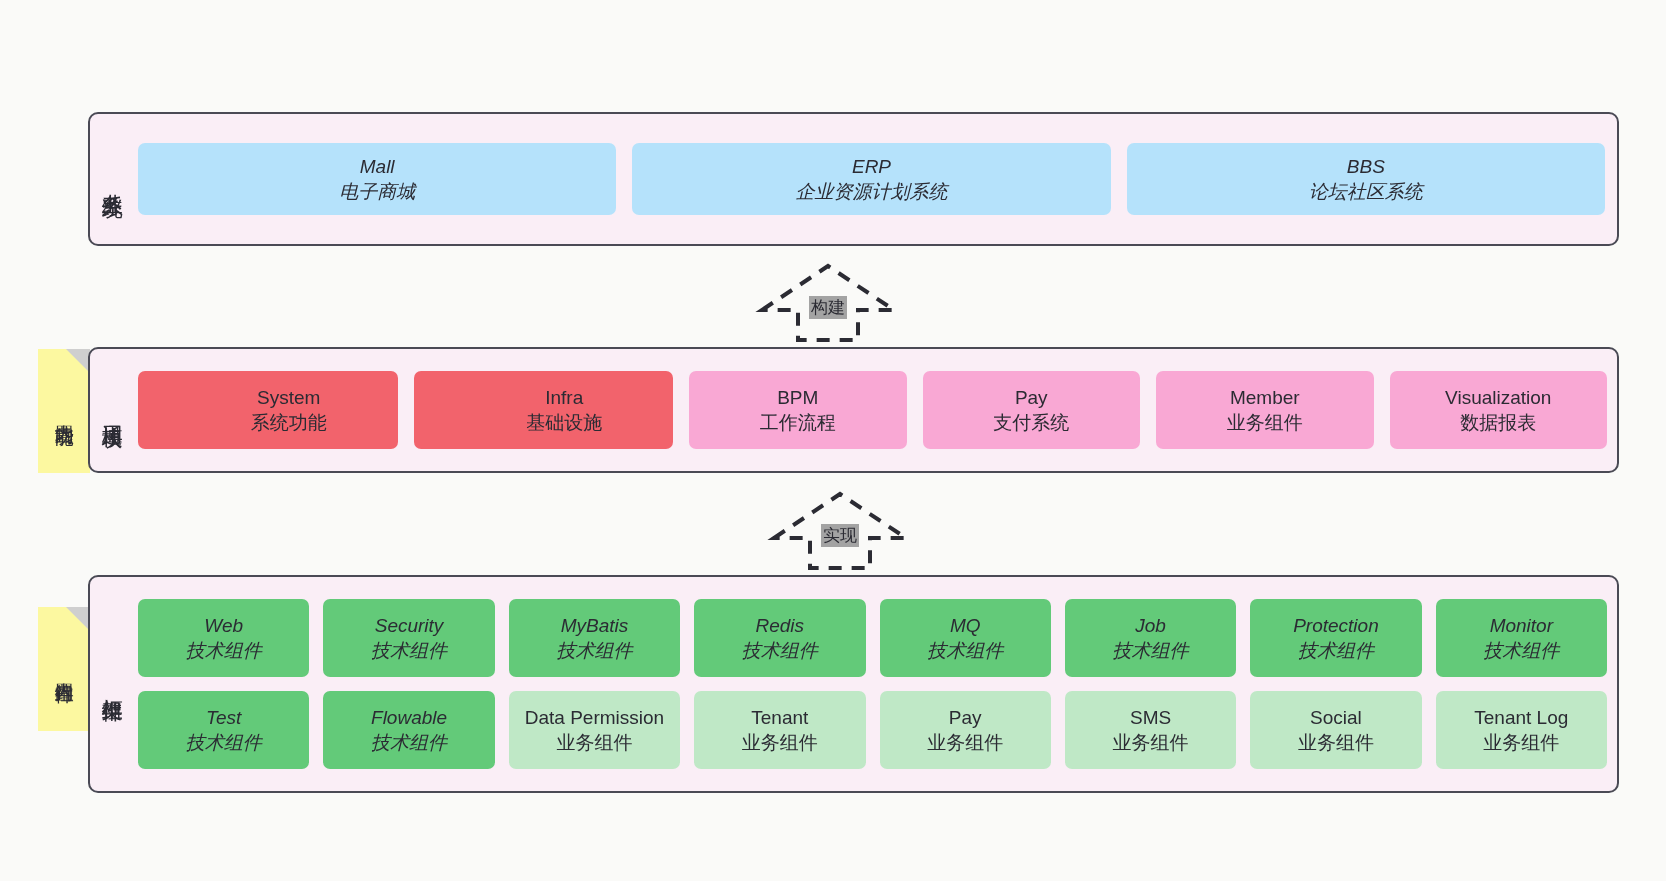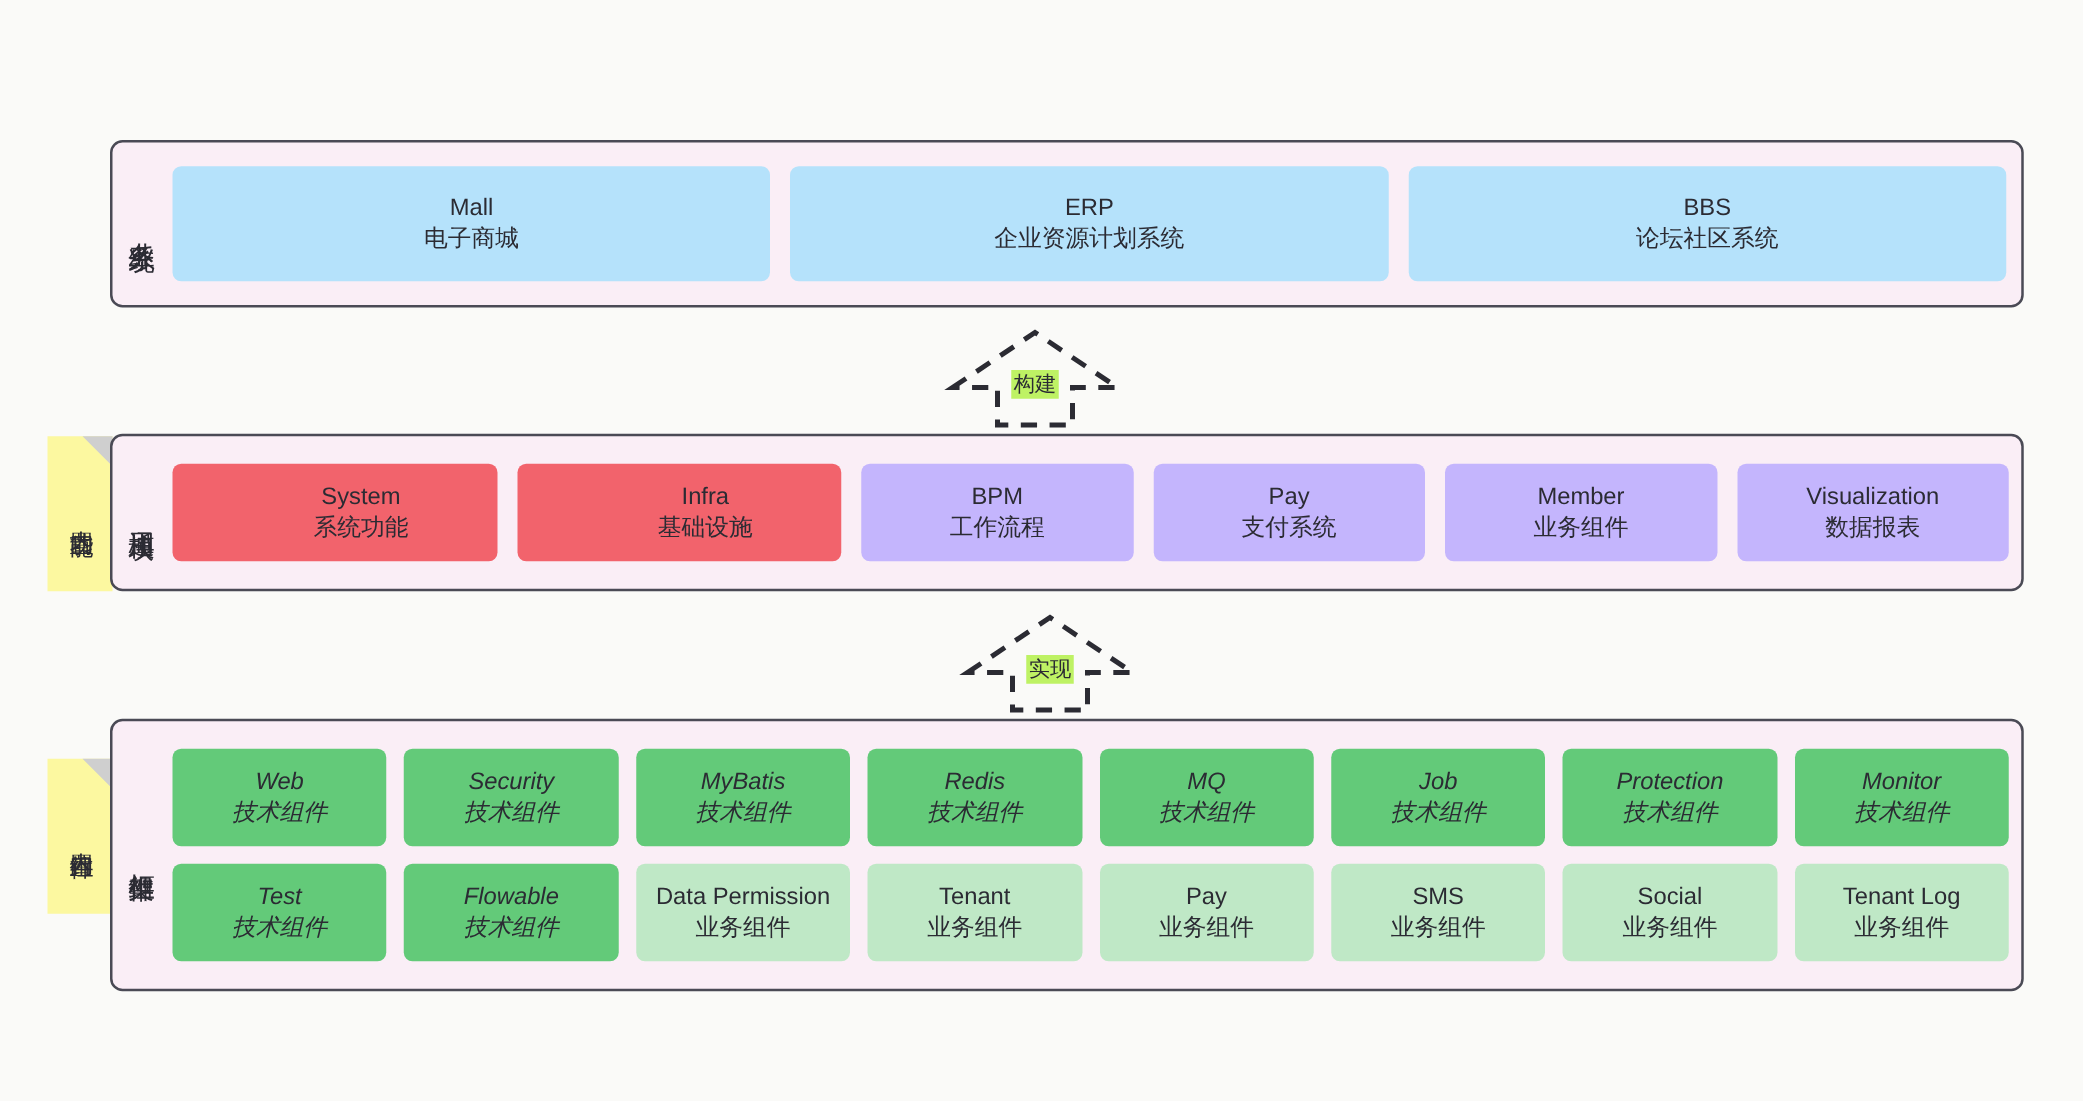--- a/index.html
+++ b/index.html
@@ -65,28 +65,28 @@
     color:#2b2b33;
     box-sizing:border-box;
     padding:4px 6px;
   }
   .cell .t1{white-space:nowrap;}
   .cell .t2{white-space:normal;}
 
   
   .c-blue{background:#b5e2fb;}
   .c-red{background:#f2636c;padding-left:48px;}
-  .c-pink{background:#c4b5fd;}
+  .c-pink{background:#f9a8d4;}
   .c-green{background:#63ca79;font-style:italic;}
   .c-greenlt{background:#bfe8c6;}
 
   
   #layer-business{left:88px;top:112px;width:1531px;height:134px;}
   #layer-business .layer-body{padding-right:12px;}
-  #layer-business .row{height:92px;}
+  #layer-business .row{height:72px;font-style:italic;}
 
   #layer-module{left:88px;top:347px;width:1531px;height:126px;}
   #layer-module .row{height:78px;}
 
   #layer-framework{left:88px;top:575px;width:1531px;height:218px;}
   #layer-framework .layer-body{gap:14px;justify-content:center;}
   #layer-framework .row{height:78px;gap:14px;}
 
   
   .note{
@@ -117,21 +117,21 @@
 
   
   .arrow{position:absolute;}
   .arrow svg{display:block;overflow:visible;}
   .arrow .alabel{
     position:absolute;
     left:50%;
     transform:translateX(-50%);
     font-size:17px;
     color:#2b2b33;
-    background:#bef264;
+    background:#a3a3a3;
     padding:0 2px;
     white-space:nowrap;
     user-select:none;
     text-align:center;
   }
   #arrow-build{left:758px;top:262px;width:140px;height:82px;}
   #arrow-build .alabel{top:34px;}
   #arrow-impl{left:770px;top:490px;width:140px;height:82px;}
   #arrow-impl .alabel{top:34px;}
 </style>

